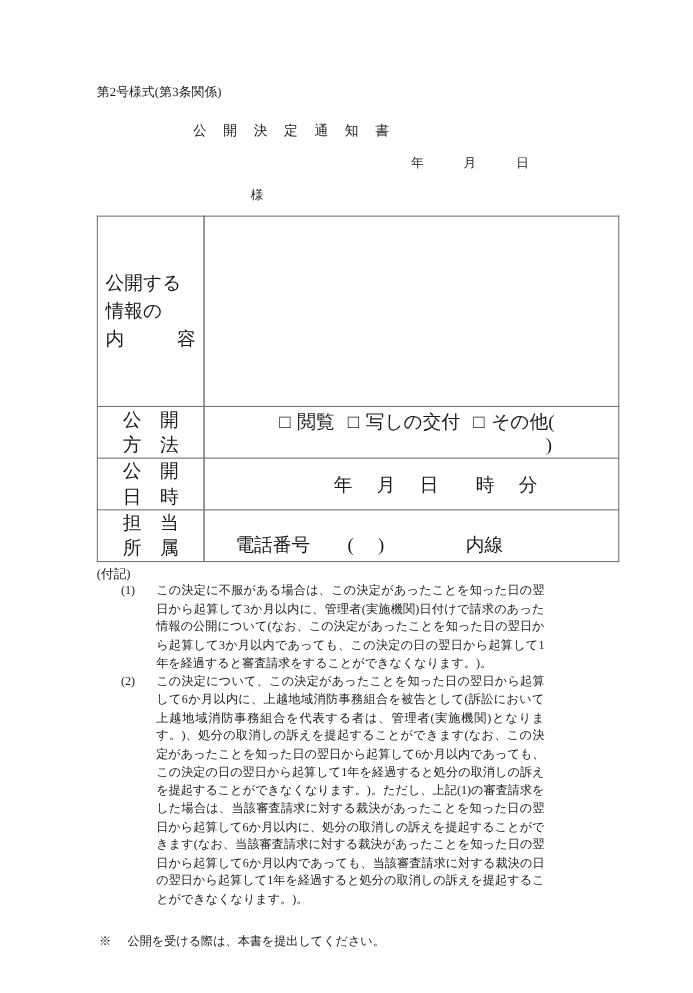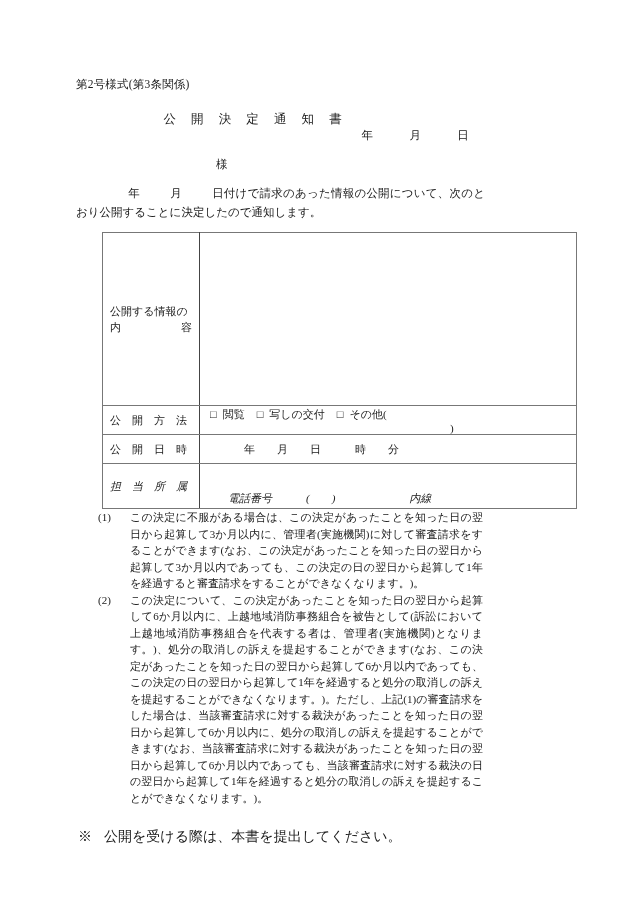--- a/index.html
+++ b/index.html
@@ -11,21 +11,21 @@
   body {
     width: 630px;
     height: 903px;
     position: relative;
     font-family: "Liberation Serif", "DejaVu Serif", serif;
     color: #1a1a1a;
     -webkit-font-smoothing: antialiased;
   }
   .page {
     position: absolute;
-    left: 0; top: 0;
+    left: 12px; top: 0;
     width: 564px;
     height: 903px;
     box-sizing: border-box;
     padding: 76px 79px 0 76px;
   }
 
   
   .form-no {
     font-size: 11.5px;
     line-height: 1.4;
@@ -34,20 +34,21 @@
   .doc-title {
     margin-top: 19px;
     text-align: center;
     font-size: 12.5px;
     letter-spacing: 6px;
     padding-left: 6px;
     
     padding-right: 56px;
   }
   .date-line {
+    margin-top: 13px;
     font-size: 11.5px;
     text-align: right;
     padding-right: 16px;
     letter-spacing: 0.2px;
   }
   .date-line .sp { display: inline-block; width: 30px; }
 
   .addressee {
     margin-top: 14px;
     font-size: 11.5px;
@@ -79,27 +80,27 @@
   .intro .lead { display: inline-block; width: 52px; }
   .intro .sp { display: inline-block; width: 30px; }
 
   
   .form-table {
     margin-top: 11px;
     width: 475px;
     border-collapse: collapse;
     table-layout: fixed;
     border: 1.6px solid #222;
-    font-size: 11px;
-    margin-left: 26px;
+    font-size: 17px;
   }
   .form-table td {
     border: 0.8px solid #777;
     padding: 0;
     vertical-align: middle;
+    text-align: center;
   }
   .form-table td.label {
     width: 97px;
     border-right: 1.1px solid #444;
     text-align: center;
     padding: 0 7px;
     box-sizing: border-box;
   }
   .label .spread {
     display: flex;
@@ -110,21 +111,21 @@
     display: block;
     text-align: left;
     line-height: 1.5;
   }
   .label .l2 .spread { display: flex; justify-content: space-between; }
 
   .row-content td { height: 172px; vertical-align: middle; }
   .row-method td { height: 28px; }
   .row-datetime td { height: 28px; }
   .row-place td { height: 28px; }
-  .row-charge td { height: 44px; font-style: italic; }
+  .row-charge td { height: 44px; }
 
   .cell-body { padding-left: 10px; }
   .chk { display: inline-block; margin-right: 6px; }
   .gap-s { display: inline-block; width: 12px; }
   .gap-m { display: inline-block; width: 22px; }
   .gap-l { display: inline-block; width: 34px; }
   .gap-xl { display: inline-block; width: 74px; }
   .paren-fill { display: inline-block; width: 250px; }
 
   .dt-line { padding-left: 44px; }
@@ -157,21 +158,21 @@
   }
   .note .body {
     flex: 1 1 auto;
     text-align: justify;
     text-justify: inter-character;
     padding-right: 2px;
   }
 
   .footnote {
     margin-top: 22px;
-    font-size: 14px;
+    font-size: 11px;
     padding-left: 2px;
   }
   .footnote .mark { display: inline-block; width: 26px; }
 </style>
 </head>
 <body>
 
 <div class="page">
 
   <div class="form-no">第2号様式(第3条関係)</div>
@@ -182,23 +183,20 @@
     <span>年</span>
     <span class="sp"></span>
     <span>月</span>
     <span class="sp"></span>
     <span>日</span>
   </div>
 
   <div class="addressee">様</div>
 
 
-  <div class="intro">
-    <span class="lead"></span><span>年</span><span class="sp"></span><span>月</span><span class="sp"></span><span>日付けで請求のあった情報の公開について、次のとおり公開することに決定したので通知します。</span>
-  </div>
 
   <table class="form-table">
     <tbody>
       <tr class="row-content">
         <td class="label">
           <span class="l2">
             <span>公開する情報の</span>
             <span class="spread">
               <span>内</span>
               <span>容</span>
@@ -241,24 +239,25 @@
           <div class="charge-cell">
             <div class="charge-line">
               <span>電話番号</span><span class="gap-l"></span><span>(</span><span class="gap-m"></span><span>)</span><span class="gap-xl"></span><span>内線</span>
             </div>
           </div>
         </td>
       </tr>
     </tbody>
   </table>
 
+  <div class="notes-head">(付記)</div>
 
   <div class="note">
     <span class="marker">(1)</span>
-    <span class="body">この決定に不服がある場合は、この決定があったことを知った日の翌日から起算して3か月以内に、管理者(実施機関)に対して審査請求をすることができます(なお、この決定があったことを知った日の翌日から起算して3か月以内であっても、この決定の日の翌日から起算して1年を経過すると審査請求をすることができなくなります。)。</span>
+    <span class="body">この決定に不服がある場合は、この決定があったことを知った日の翌日から起算して3か月以内に、管理者(実施機関)日付けで請求のあった情報の公開について(なお、この決定があったことを知った日の翌日から起算して3か月以内であっても、この決定の日の翌日から起算して1年を経過すると審査請求をすることができなくなります。)。</span>
   </div>
 
   <div class="note">
     <span class="marker">(2)</span>
     <span class="body">この決定について、この決定があったことを知った日の翌日から起算して6か月以内に、上越地域消防事務組合を被告として(訴訟において上越地域消防事務組合を代表する者は、管理者(実施機関)となります。)、処分の取消しの訴えを提起することができます(なお、この決定があったことを知った日の翌日から起算して6か月以内であっても、この決定の日の翌日から起算して1年を経過すると処分の取消しの訴えを提起することができなくなります。)。ただし、上記(1)の審査請求をした場合は、当該審査請求に対する裁決があったことを知った日の翌日から起算して6か月以内に、処分の取消しの訴えを提起することができます(なお、当該審査請求に対する裁決があったことを知った日の翌日から起算して6か月以内であっても、当該審査請求に対する裁決の日の翌日から起算して1年を経過すると処分の取消しの訴えを提起することができなくなります。)。</span>
   </div>
 
   <div class="footnote">
     <span class="mark">※</span><span>公開を受ける際は、本書を提出してください。</span>
   </div>

